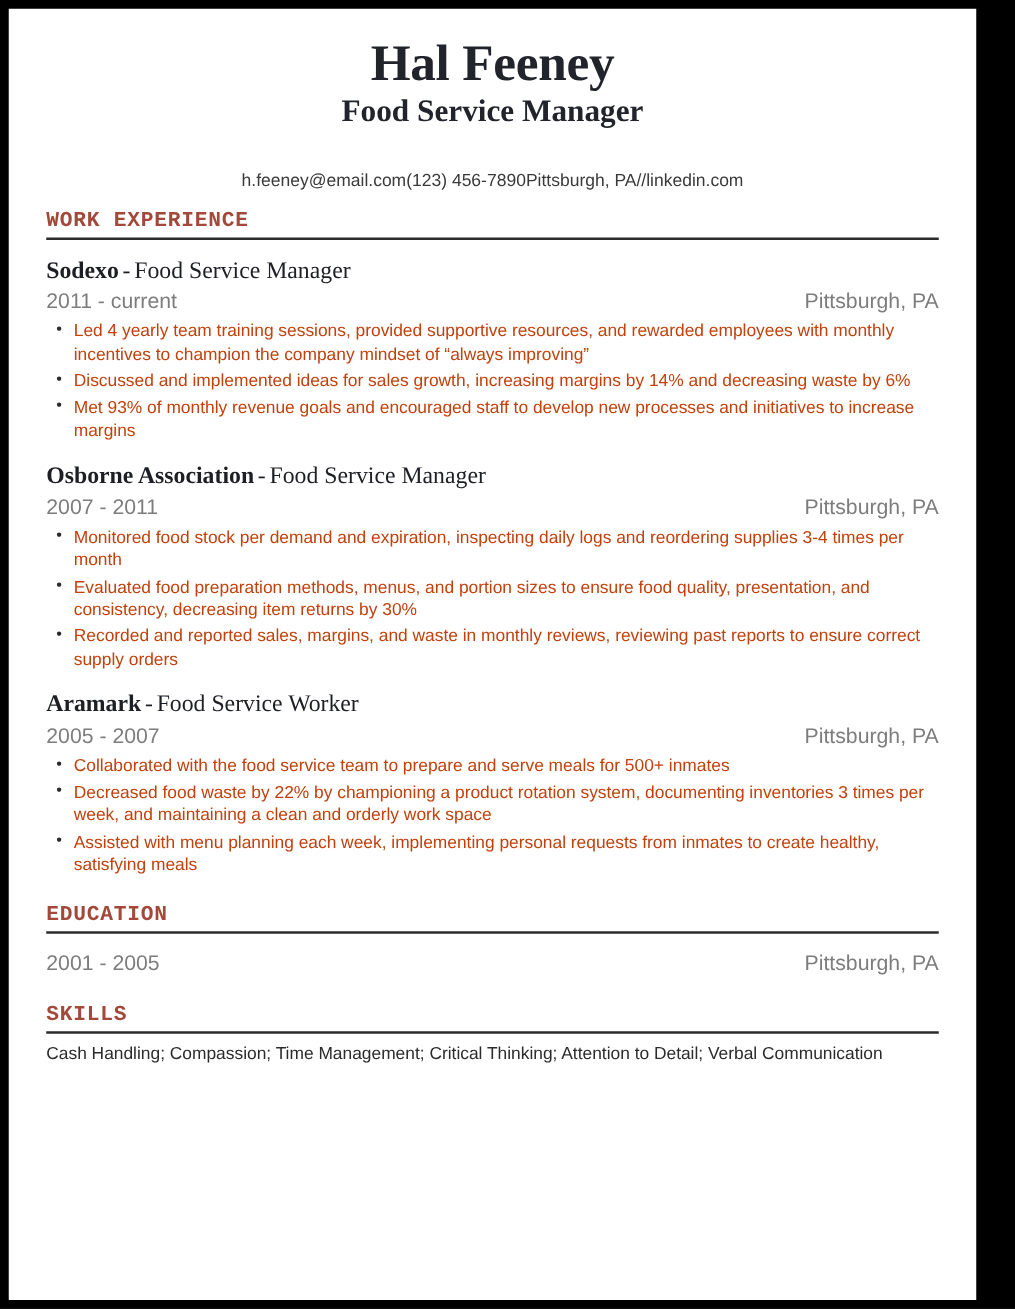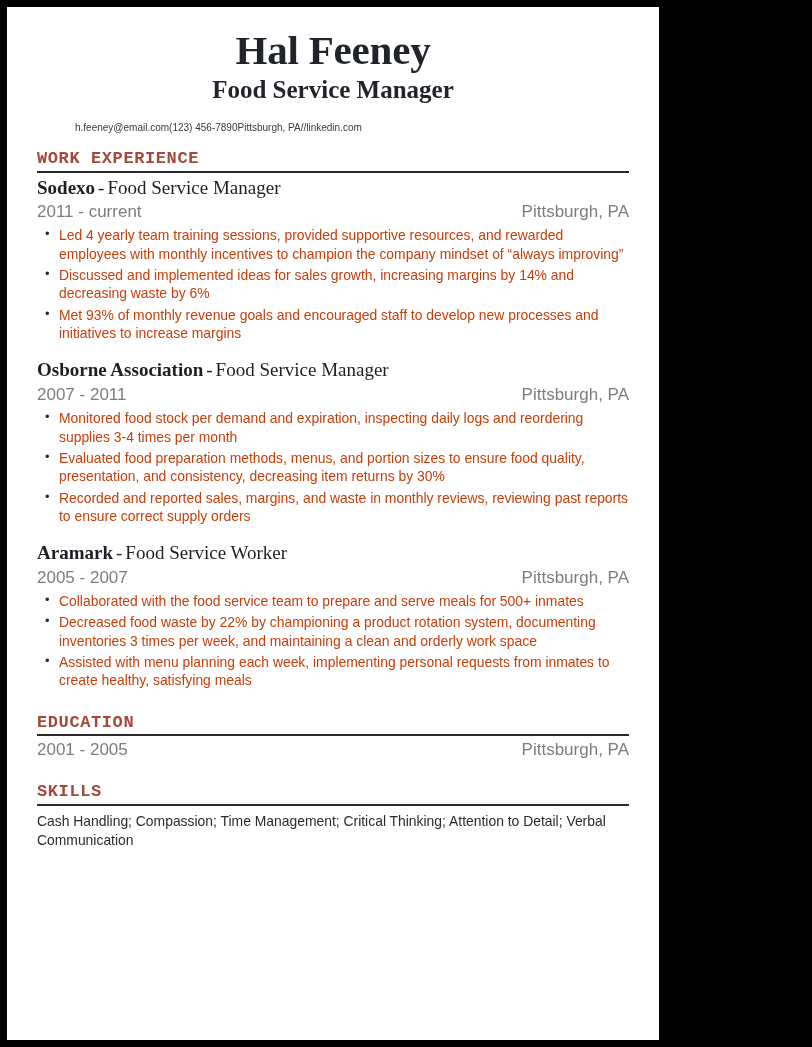--- a/index.html
+++ b/index.html
@@ -12,21 +12,21 @@
 
   body {
     font-family: "Liberation Sans", sans-serif;
     overflow: hidden;
   }
 
   #page {
     position: absolute;
     left: 7px;
     top: 7px;
-    width: 652px;
+    width: 774px;
     height: 1033px;
     background: #ffffff;
     padding: 0 30px;
     overflow: hidden;
   }
 
   
   .resume-header { text-align: center; padding-top: 21px; }
 
   .full-name {
@@ -42,24 +42,24 @@
     font-family: "Liberation Serif", serif;
     font-size: 25px;
     font-weight: bold;
     color: #22242b;
     margin-top: 4px;
     line-height: 1.15;
   }
 
   .contact-row {
     display: flex;
-    justify-content: flex-start;
+    justify-content: center;
     padding: 0 38px;
-    margin-top: 17px;
-    font-size: 10px;
+    margin-top: 31px;
+    font-size: 14px;
     color: #3a3a3a;
   }
   .contact-item { white-space: nowrap; }
 
   
   .section { margin-top: 16px; }
 
   .section-heading {
     font-family: Liberation Mono, monospace;
     font-size: 17px;
@@ -70,21 +70,21 @@
     line-height: 1.15;
   }
 
   .section-rule {
     border: 0;
     border-top: 2.5px solid #2b2b2b;
     margin-top: 2px;
   }
 
   
-  .entry { margin-top: 4px; }
+  .entry { margin-top: 14px; }
   .entry + .entry { margin-top: 17px; }
 
   .entry-title-line {
     font-family: "Liberation Serif", serif;
     font-size: 19px;
     color: #1d1f24;
     line-height: 1.2;
   }
   .org-name { font-weight: bold; }
   .title-sep { font-weight: normal; padding: 0 3px; }

